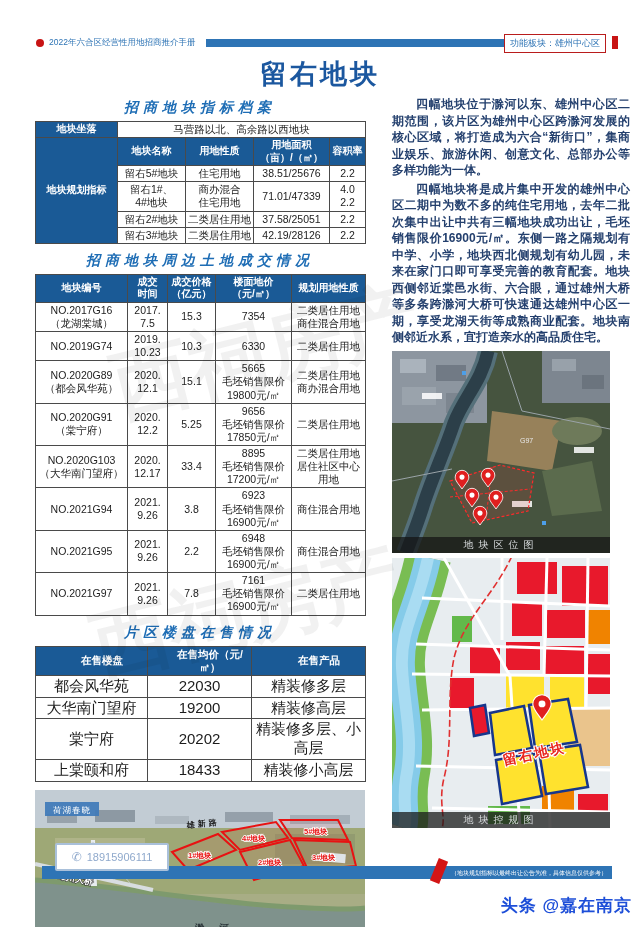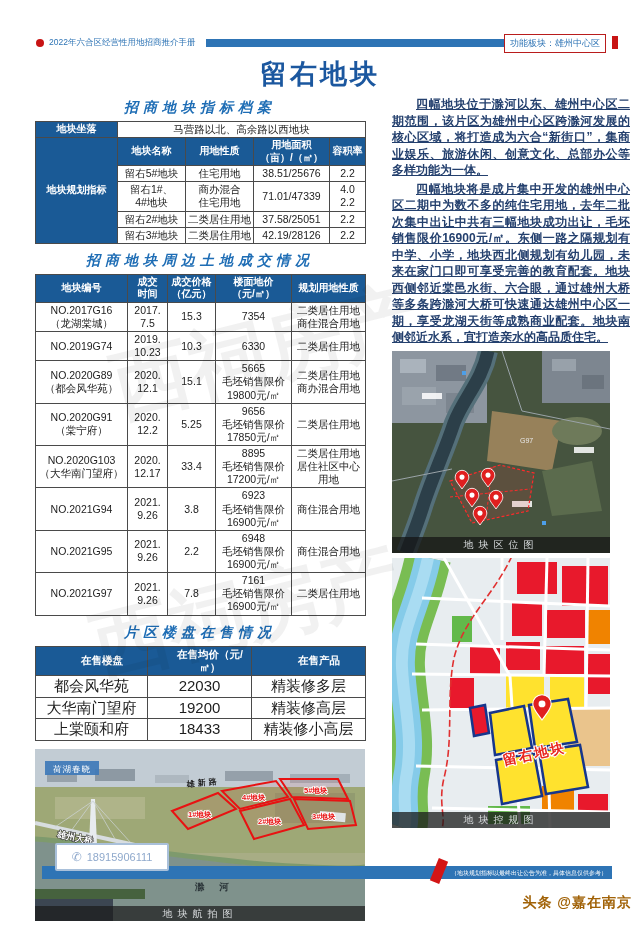--- a/index.html
+++ b/index.html
@@ -24,34 +24,34 @@
   
   table{border-collapse:collapse;width:100%;table-layout:fixed;margin:0 0 8px 0;}
   th,td{border:1px solid #4a4a4a;text-align:center;vertical-align:middle;
         white-space:pre-line;padding:1px 2px;line-height:1.25;color:#1c1c1c;}
   th{background:#1a5a96;color:#fff;font-weight:bold;}
   .t1 td{font-size:10.5px;} .t1 th{font-size:10px;}
   .t2 td{font-size:10.5px;} .t2 th{font-size:10px;}
   .t3 td{font-size:15px;}   .t3 th{font-size:10.5px;padding-left:23px;}
   
   .analysis p{font-size:12px;line-height:16.5px;color:#24406e;font-weight:bold;
-              text-align:justify;text-indent:2em;margin:0 0 2px 0;text-decoration:underline;}
+              text-align:justify;text-indent:2em;margin:0 0 2px 0;}
   
   .map{display:block;margin:5px 0 0 0;}
   
   .fbar{position:absolute;left:42px;top:866px;width:570px;height:13px;background:#2e74b5;}
   .phonebox{position:absolute;left:55px;top:843px;width:110px;height:24px;background:#fff;
             border:2px solid #a9c0da;border-radius:2px;display:flex;align-items:center;
             justify-content:center;gap:5px;color:#8fa9cc;font-size:11px;z-index:3;}
   .phoneicon{font-size:12px;color:#8fa9cc;}
   .redstripe{position:absolute;left:434px;top:859px;width:10px;height:24px;background:#d31515;
              transform:rotate(22deg);z-index:4;}
   .fnote{position:absolute;left:447px;top:869px;width:164px;color:#ffffff;font-size:6px;
          text-align:center;z-index:4;letter-spacing:0;}
-  .corner-wm{position:absolute;right:8px;top:894px;font-size:14px;color:#a16207;
+  .corner-wm{position:absolute;right:8px;top:894px;font-size:17px;color:#1d4ed8;
              font-weight:bold;letter-spacing:1px;}
   .page-wm{position:absolute;font-size:78px;color:#000;opacity:0.05;font-weight:bold;
            font-family:"DejaVu Serif",serif;transform:rotate(-14deg);pointer-events:none;z-index:2;}
   .wm1{left:110px;top:300px;} .wm2{left:90px;top:560px;}
   svg text{font-family:"Liberation Sans",sans-serif;}
   .cap{fill:#d9dcde;font-size:10px;letter-spacing:5px;}
   .plotlbl{fill:#e81212;font-size:7.5px;font-weight:bold;paint-order:stroke;stroke:#ffffff;stroke-width:1.5px;}
 </style>
 </head>
 <body>
@@ -254,20 +254,25 @@
         <tbody>
           <tr>
             <td>都会风华苑</td>
             <td>22030</td>
             <td>精装修多层</td>
           </tr>
           <tr>
             <td>大华南门望府</td>
             <td>19200</td>
             <td>精装修高层</td>
+          </tr>
+          <tr>
+            <td>棠宁府</td>
+            <td>20202</td>
+            <td>精装修多层、小高层</td>
           </tr>
           <tr>
             <td>上棠颐和府</td>
             <td>18433</td>
             <td>精装修小高层</td>
           </tr>
         </tbody>
     </table>
 
     <svg class="map" width="330" height="172" viewBox="0 0 330 172">

